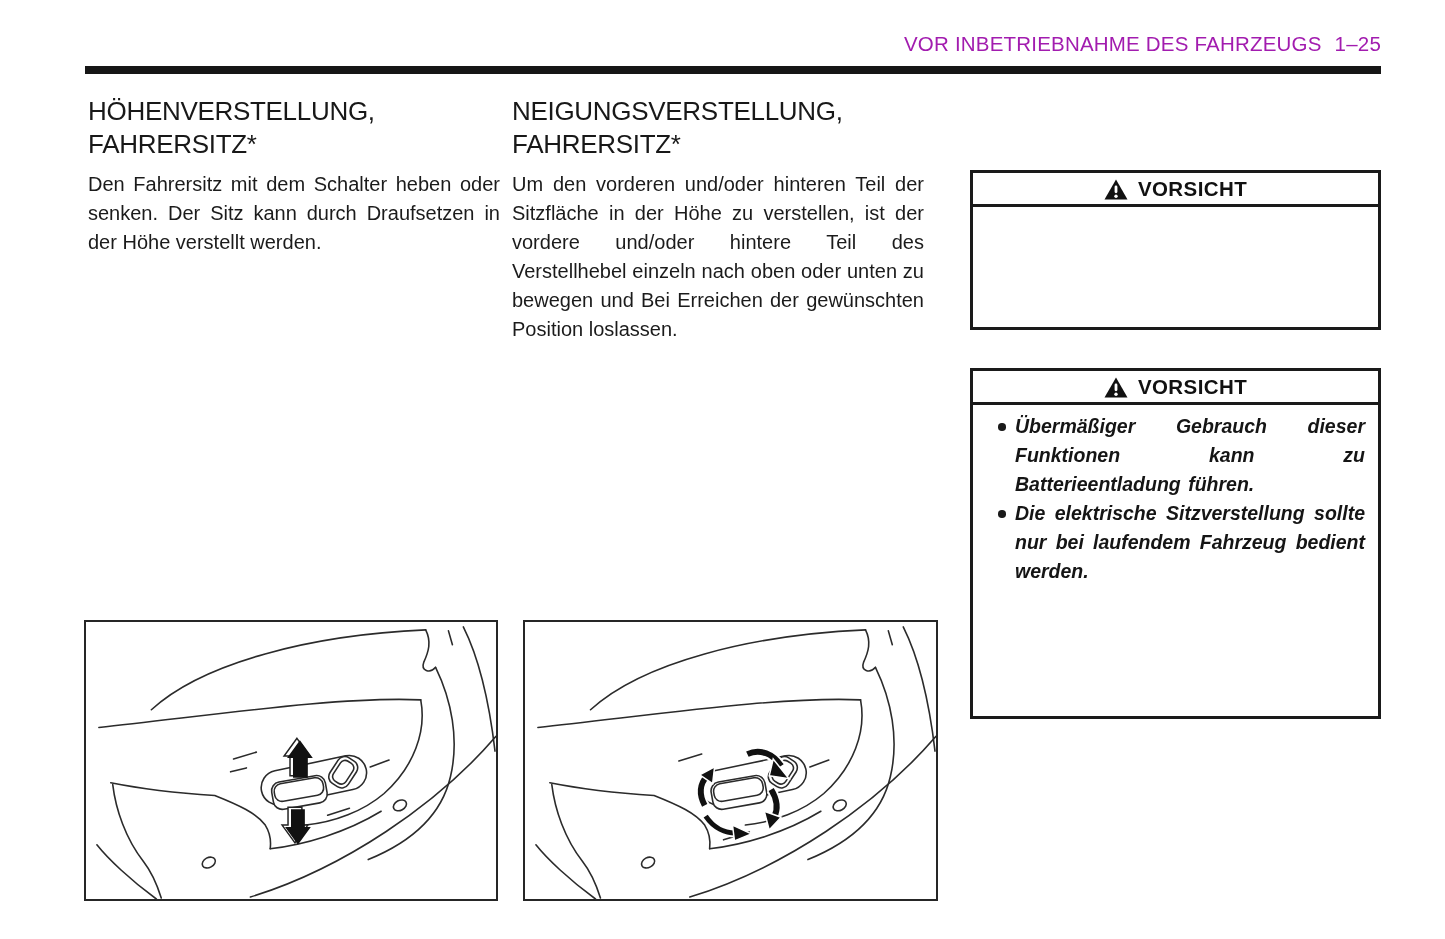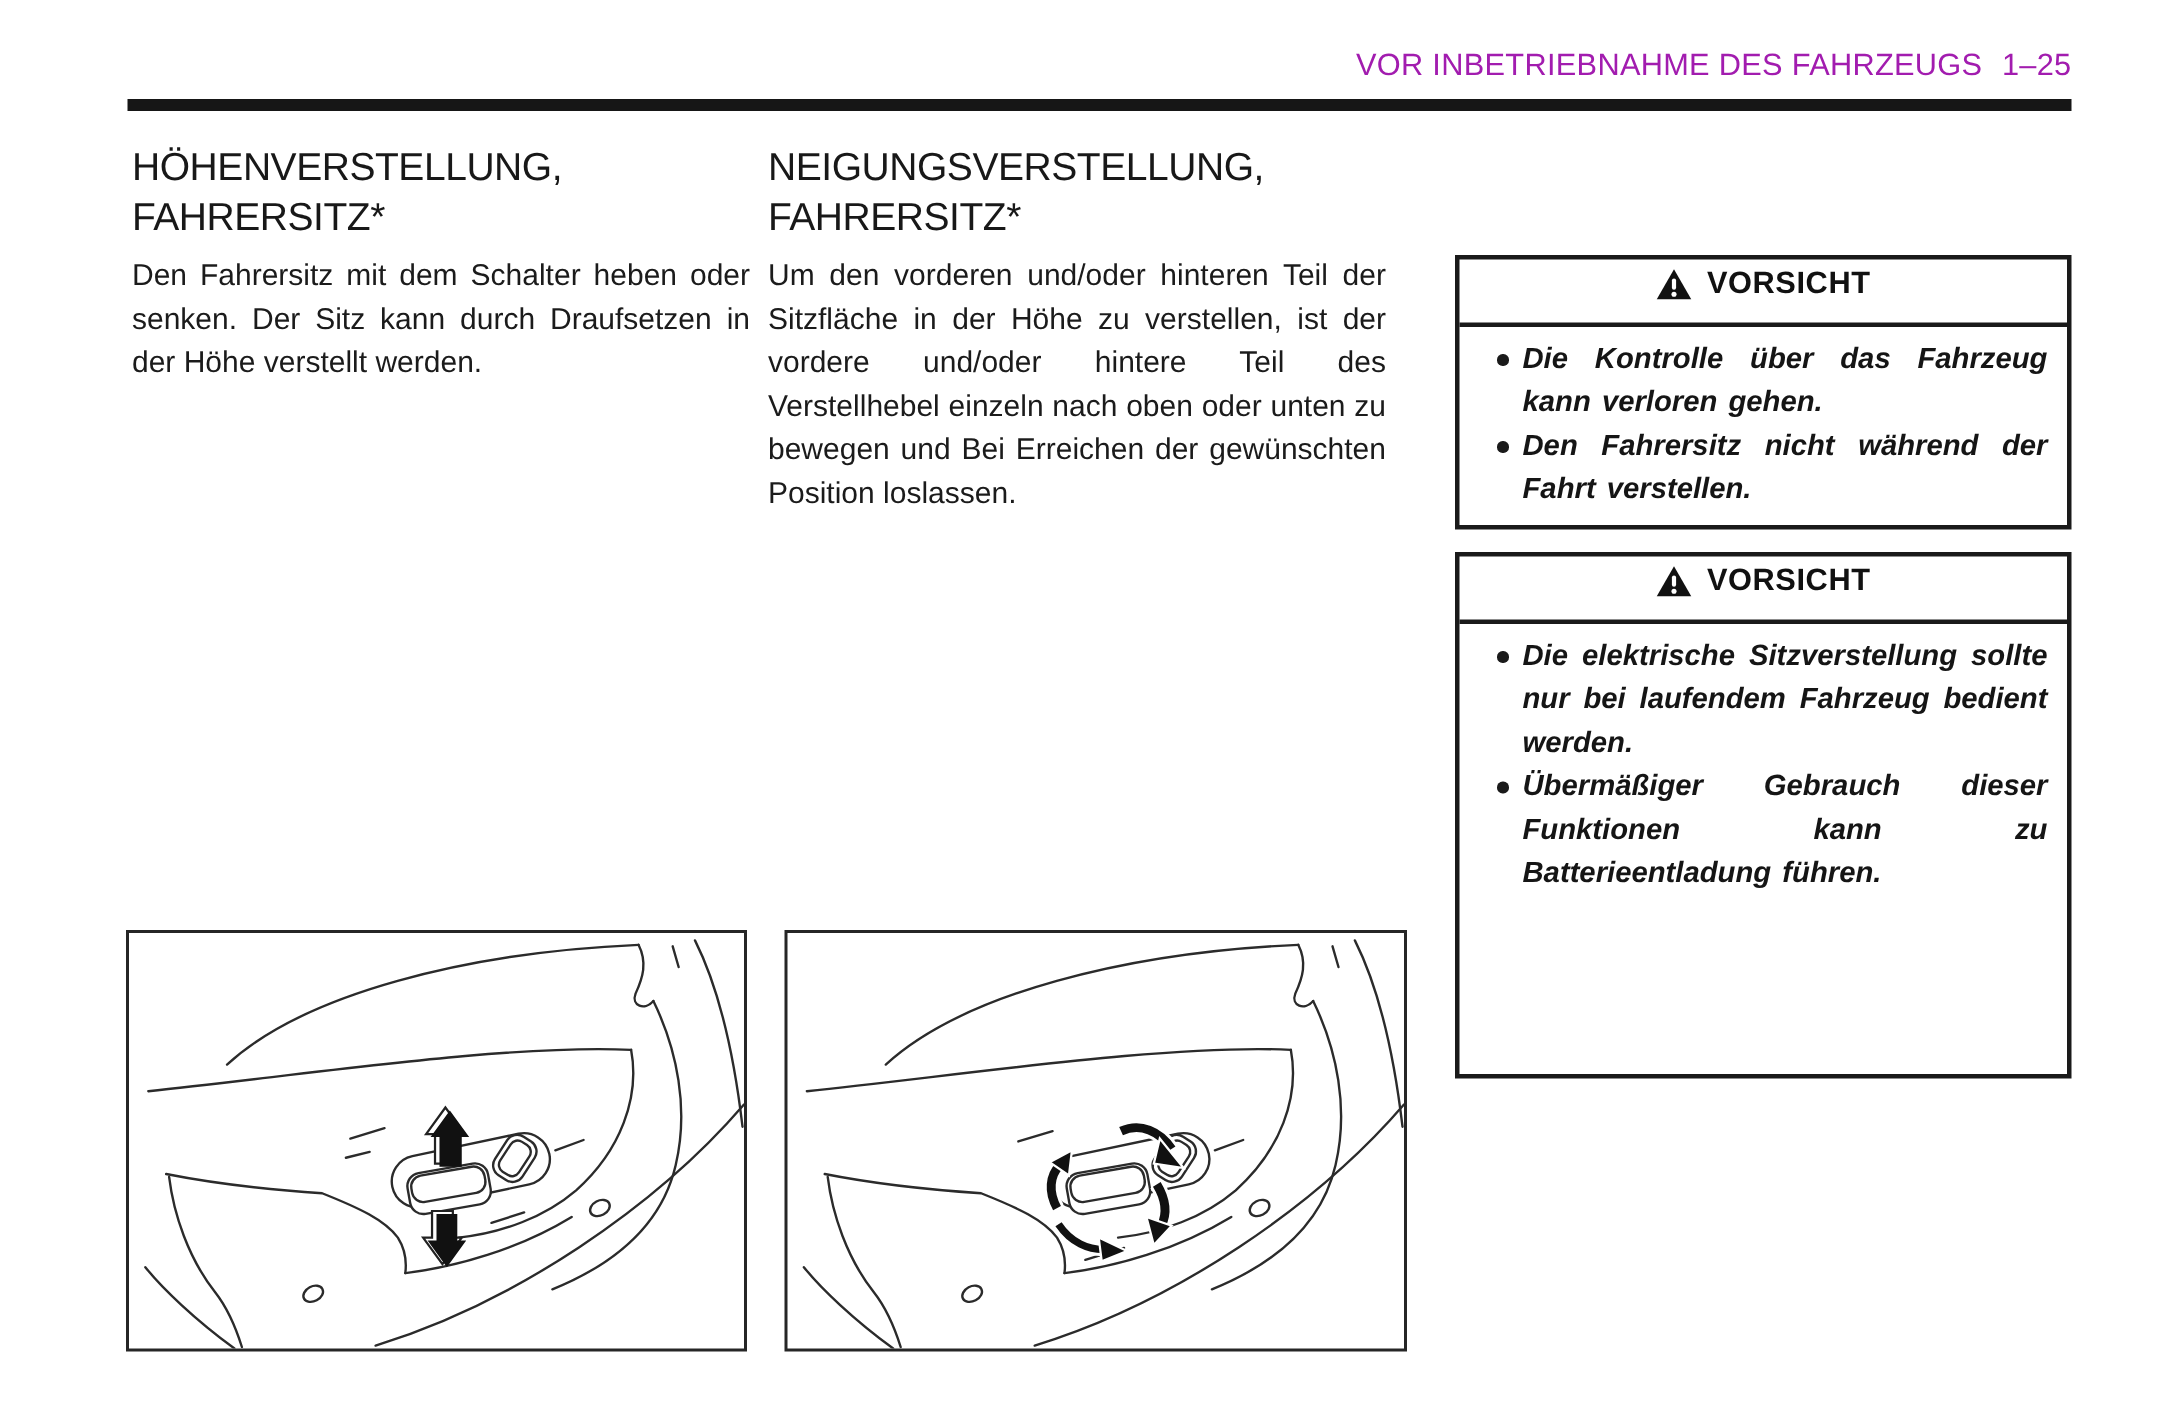--- a/index.html
+++ b/index.html
@@ -41,21 +41,21 @@
 
   
   .warning-box {
     position: absolute; left: 970px; width: 411px;
     border: 3px solid #1a1a1a; background: #fff;
   }
   .warning-box.first  { top: 170px; min-height: 160px; }
   .warning-box.second { top: 368px; min-height: 351px; }
   .warning-header {
     display: flex; align-items: center; justify-content: center; gap: 10px;
-    padding: 4px 0 14px 0;
+    padding: 4px 0 3px 0;
     border-bottom: 3px solid #1a1a1a;
   }
   .warning-title {
     font-size: 20.5px; font-weight: 700; letter-spacing: 0.4px; color: #111;
   }
   .warning-icon { width: 24px; height: 21px; display: block; }
   .warning-list {
     margin: 0; padding: 7px 13px 9px 0; list-style: none;
   }
   .warning-list li {
@@ -99,38 +99,34 @@
 
 <div class="warning-box first">
   <div class="warning-header">
     <svg class="warning-icon" viewBox="0 0 24 21">
       <polygon points="12,0.5 23.5,20.5 0.5,20.5" fill="#111"></polygon>
       <rect x="10.6" y="6.6" width="2.8" height="7.6" rx="1.4" fill="#fff"></rect>
       <circle cx="12" cy="17.2" r="1.7" fill="#fff"></circle>
     </svg>
     <span class="warning-title">VORSICHT</span>
   </div>
-  <ul class="warning-list">
-    <li>Die Kontrolle über das Fahrzeug kann verloren gehen.</li>
-    <li>Den Fahrersitz nicht während der Fahrt verstellen.</li>
-  </ul>
 </div>
 
 <div class="warning-box second">
   <div class="warning-header">
     <svg class="warning-icon" viewBox="0 0 24 21">
       <polygon points="12,0.5 23.5,20.5 0.5,20.5" fill="#111"></polygon>
       <rect x="10.6" y="6.6" width="2.8" height="7.6" rx="1.4" fill="#fff"></rect>
       <circle cx="12" cy="17.2" r="1.7" fill="#fff"></circle>
     </svg>
     <span class="warning-title">VORSICHT</span>
   </div>
   <ul class="warning-list">
+    <li>Übermäßiger Gebrauch dieser Funktionen kann zu Batterieentladung führen.</li>
     <li>Die elektrische Sitzverstellung sollte nur bei laufendem Fahrzeug bedient werden.</li>
-    <li>Übermäßiger Gebrauch dieser Funktionen kann zu Batterieentladung führen.</li>
   </ul>
 </div>
 
 <div class="figure-box figure-1">
   <svg viewBox="0 0 414 281" preserveAspectRatio="none">
     <g stroke="#2b2b2b" stroke-width="1.6" fill="none" stroke-linecap="round" stroke-linejoin="round">
 
       <path d="M 66,89 C 118,41 228,13 343,8"></path>
       <path d="M 343,8 C 349,20 346,30 341,41 C 338,49 347,53 353,46"></path>
       <path d="M 366,9 L 370,23"></path>

